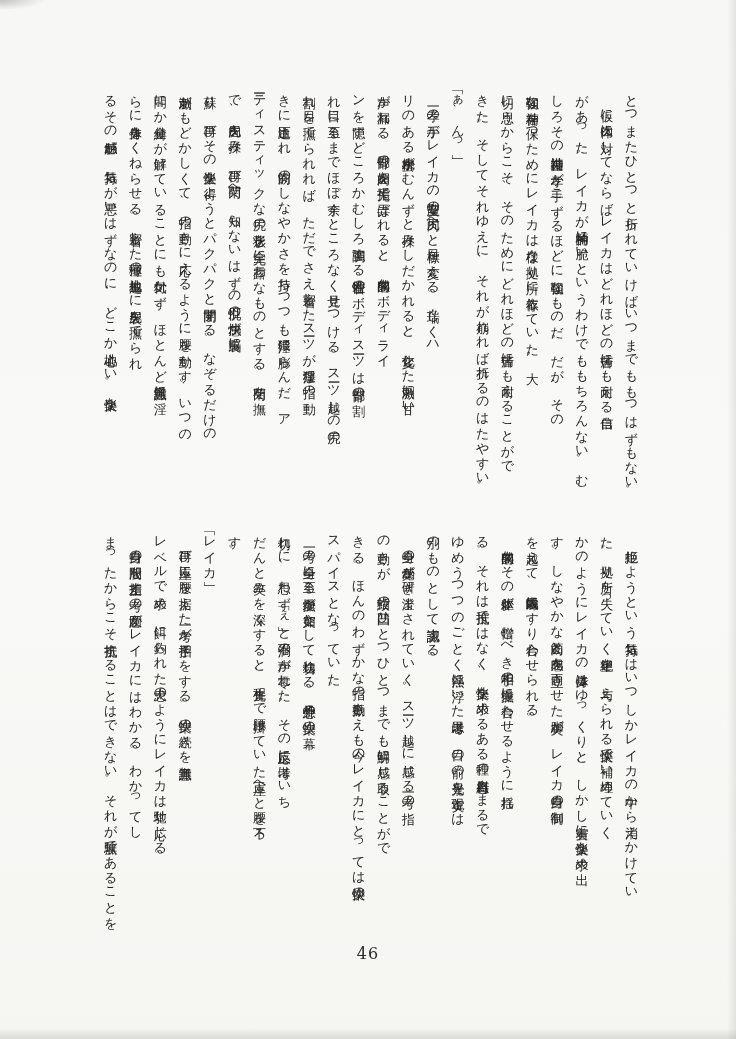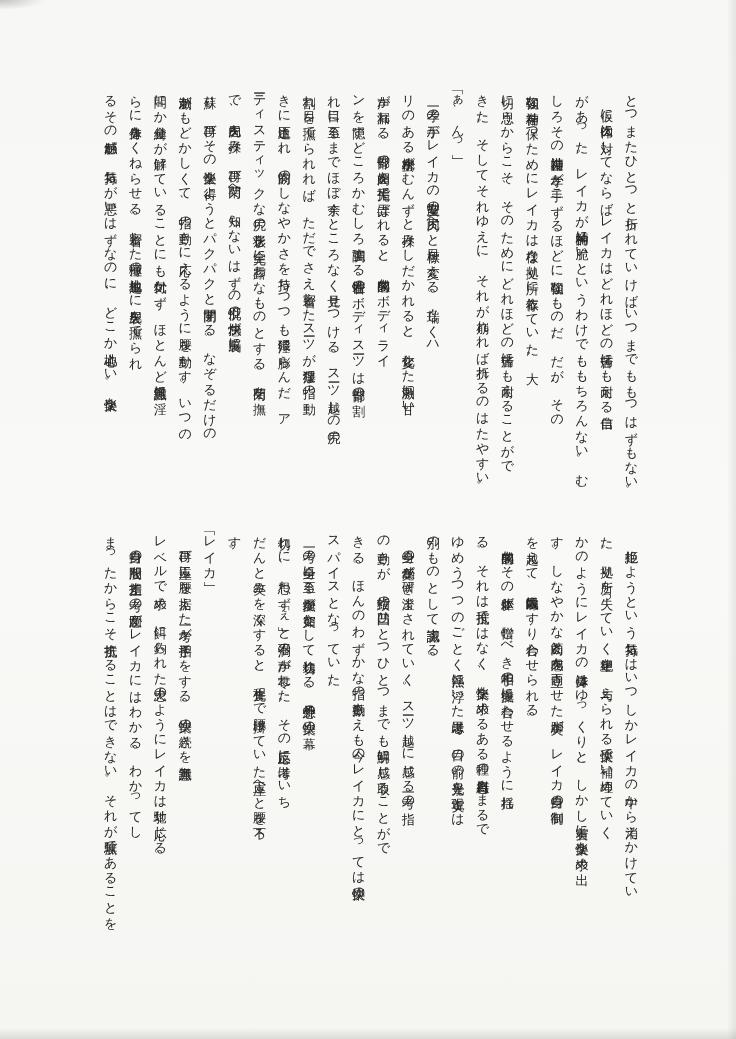--- a/index.html
+++ b/index.html
@@ -120,18 +120,19 @@
       <p>切れに、思わず「ぇ」と不満の声が零れた。その反応に一考はいち</p>
       <p>だんと笑みを深くすると、先程まで腰掛けていた玉座へと腰を下ろ</p>
       <p>す。</p>
       <p>「レイカ」</p>
       <p>　再び玉座に腰を据えた一考が手招きをする。快楽の続きを無意識</p>
       <p>レベルで求め、餌に釣られた忠犬のようにレイカは馳せ応じる。</p>
       <p>　自身の股間を指差す一考の意図がレイカにはわかる。わかってし</p>
       <p>まったからこそ抵抗することはできない。それが無駄であることを</p>
     </div>
 
+  <div class="page-number">46</div>
 
   <div class="corner-topleft"></div>
   <div class="edge-right"></div>
   <div class="edge-bottom"></div>
 
 </div>
 
 </body></html>

